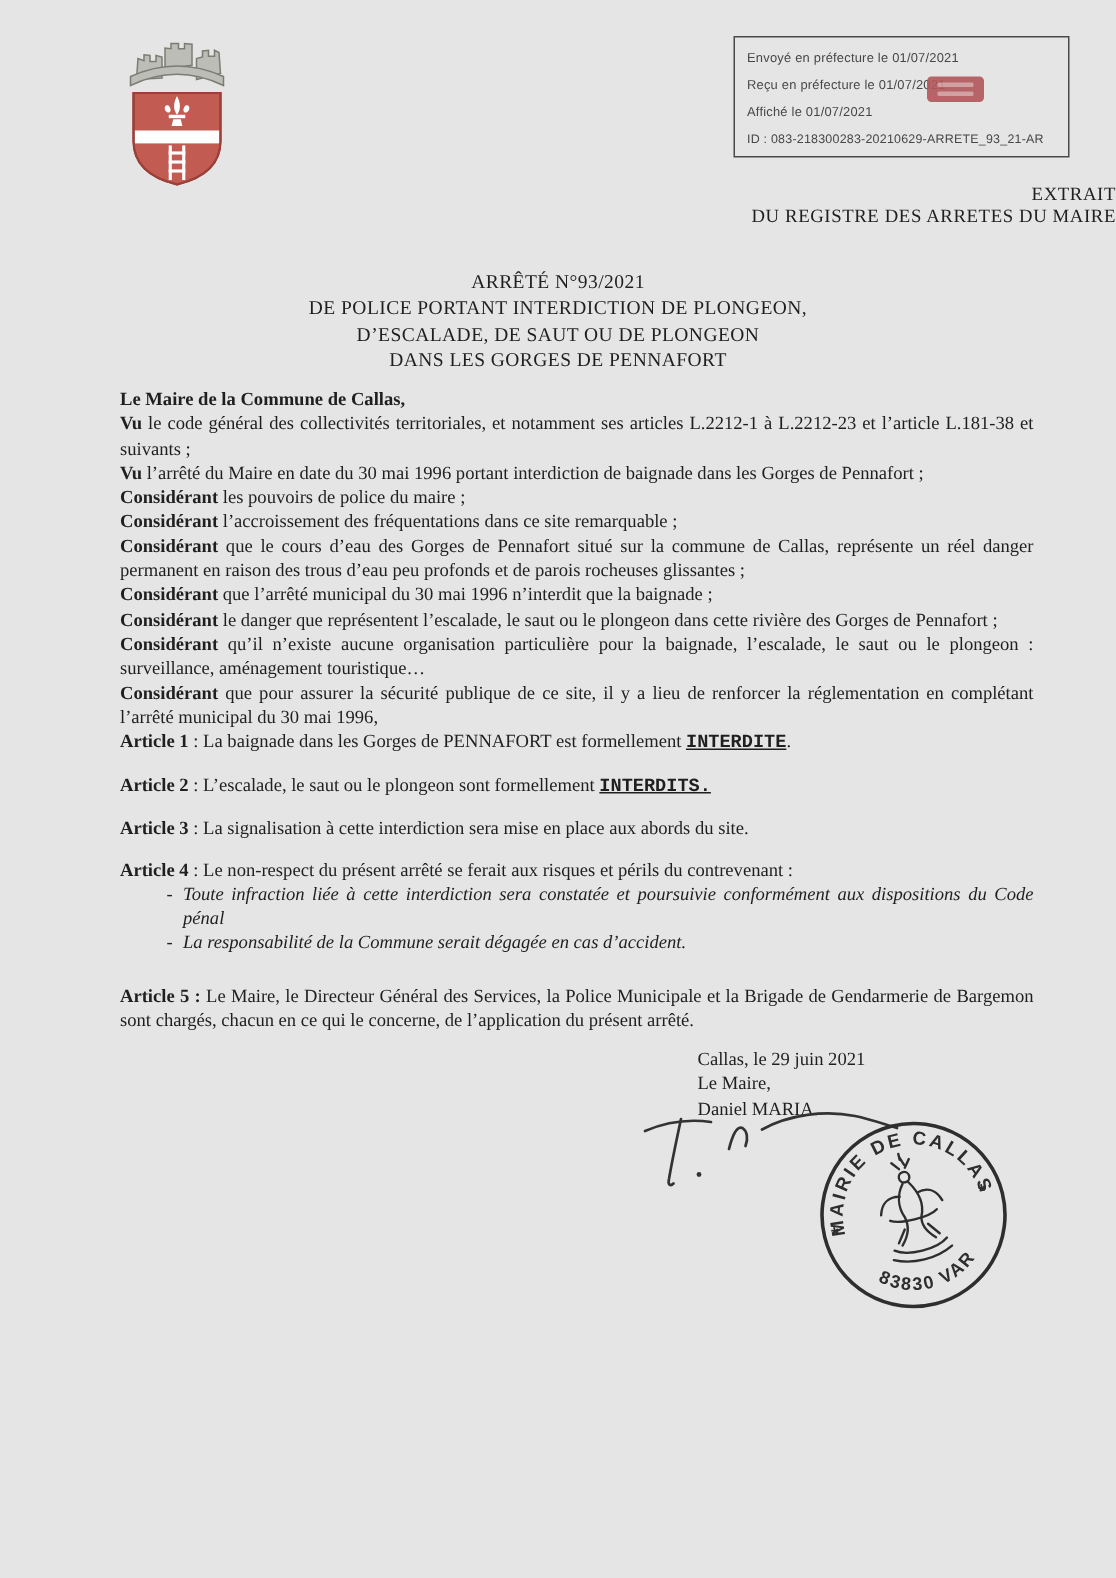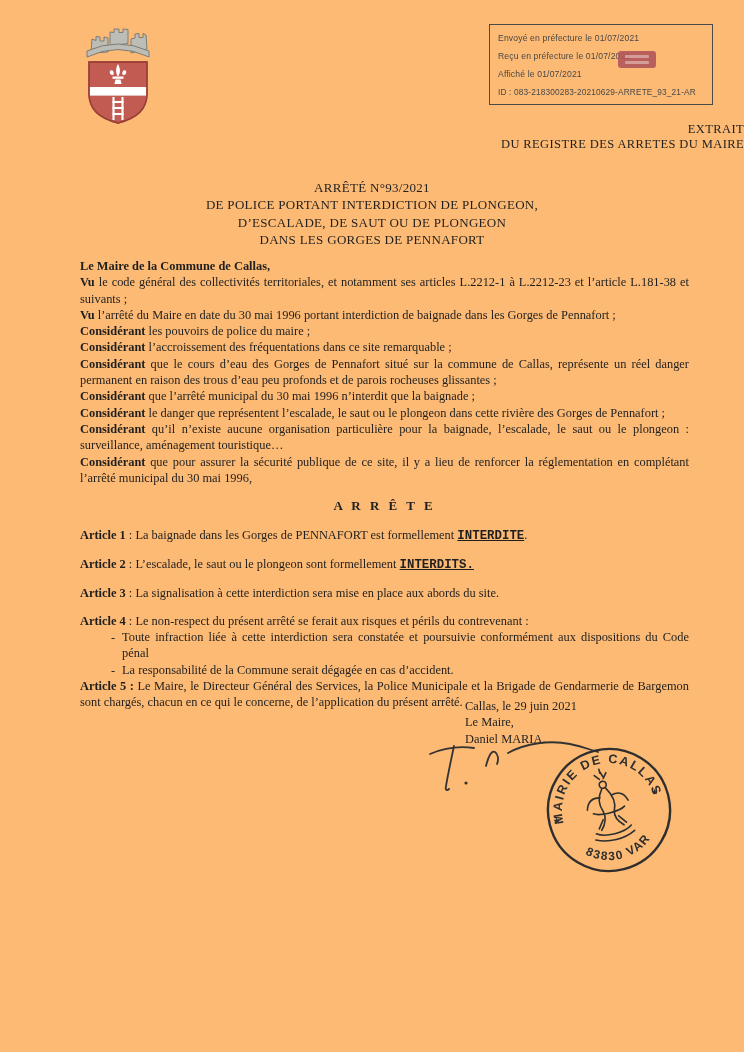--- a/index.html
+++ b/index.html
@@ -1,18 +1,18 @@
 <!DOCTYPE html>
 <html><head>
 <meta charset="utf-8">
 <style>
   * { margin:0; padding:0; box-sizing:border-box; }
   html,body { background:#ffffff; }
   .page {
-    position:relative; width:744px; height:1052px; background:#fdba74;
+    position:relative; width:744px; height:1052px; background:#e5e5e5;
     font-family:"Liberation Serif", serif; color:#1f1f1f; overflow:hidden;
   }
   
   .coat { position:absolute; left:84px; top:26px; width:68px; height:100px; }
   
   .pref-box {
     position:absolute; left:489px; top:24px; width:224px; height:81px;
     border:1.5px solid #4a4a4a; font-family:"Liberation Sans", sans-serif;
     font-size:8.6px; color:#474747; padding:6px 0 0 8px;
   }
@@ -38,24 +38,24 @@
     position:absolute; left:80px; top:258px; width:609px;
     font-size:12.4px; line-height:16.3px; text-align:justify;
   }
   .recital { text-align:justify; }
   .arrete-head {
     text-align:center; font-weight:bold; letter-spacing:3px;
     margin:12px 0 13px 0; font-size:13px;
   }
   .article { margin-bottom:11.5px; }
   .emph { font-weight:bold; text-decoration:underline;font-family:Liberation Mono, monospace; }
-  .art4 { margin-bottom:0; }
+  .art4 { margin-bottom:19px; }
   .li { display:flex; }
   .li .dash { width:18px; text-align:center; margin-left:24px; flex:0 0 auto; }
-  .li .txt { flex:1; }
+  .li .txt { flex:1;font-style:italic; }
   
   .closing {
     position:absolute; left:465px; top:698px; font-size:12.4px; line-height:16.4px;
   }
   
   .ampliation {
     position:absolute; left:80px; top:731px; font-size:12.2px; line-height:15.6px;
   }
   
   .signature { position:absolute; left:422px; top:728px; width:190px; height:66px; }
@@ -124,21 +124,20 @@
     <p class="recital"><b>Vu</b><span> le code général des collectivités territoriales, et notamment ses articles L.2212-1 à L.2212-23 et l’article L.181-38 et suivants ;</span></p>
     <p class="recital"><b>Vu</b><span> l’arrêté du Maire en date du 30 mai 1996 portant interdiction de baignade dans les Gorges de Pennafort ;</span></p>
     <p class="recital"><b>Considérant</b><span> les pouvoirs de police du maire ;</span></p>
     <p class="recital"><b>Considérant</b><span> l’accroissement des fréquentations dans ce site remarquable ;</span></p>
     <p class="recital"><b>Considérant</b><span> que le cours d’eau des Gorges de Pennafort situé sur la commune de Callas, représente un réel danger permanent en raison des trous d’eau peu profonds et de parois rocheuses glissantes ;</span></p>
     <p class="recital"><b>Considérant</b><span> que l’arrêté municipal du 30 mai 1996 n’interdit que la baignade ;</span></p>
     <p class="recital"><b>Considérant</b><span> le danger que représentent l’escalade, le saut ou le plongeon dans cette rivière des Gorges de Pennafort ;</span></p>
     <p class="recital"><b>Considérant</b><span> qu’il n’existe aucune organisation particulière pour la baignade, l’escalade, le saut ou le plongeon : surveillance, aménagement touristique…</span></p>
     <p class="recital"><b>Considérant</b><span> que pour assurer la sécurité publique de ce site, il y a lieu de renforcer la réglementation en complétant l’arrêté municipal du 30 mai 1996,</span></p>
 
-    <div class="arrete-head">A R R Ê T E</div>
 
     <p class="article"><b>Article 1</b><span> : </span><span>La baignade dans les Gorges de PENNAFORT est formellement </span><span class="emph">INTERDITE</span><span>.</span></p>
 
     <p class="article"><b>Article 2</b><span> : </span><span>L’escalade, le saut ou le plongeon sont formellement </span><span class="emph">INTERDITS.</span><span></span></p>
 
     <p class="article"><b>Article 3</b><span> : </span><span>La signalisation à cette interdiction sera mise en place aux abords du site.</span></p>
 
     <div class="art4">
       <p><b>Article 4</b><span> : </span><span>Le non-respect du présent arrêté se ferait aux risques et périls du contrevenant :</span></p>
       <div class="li">

